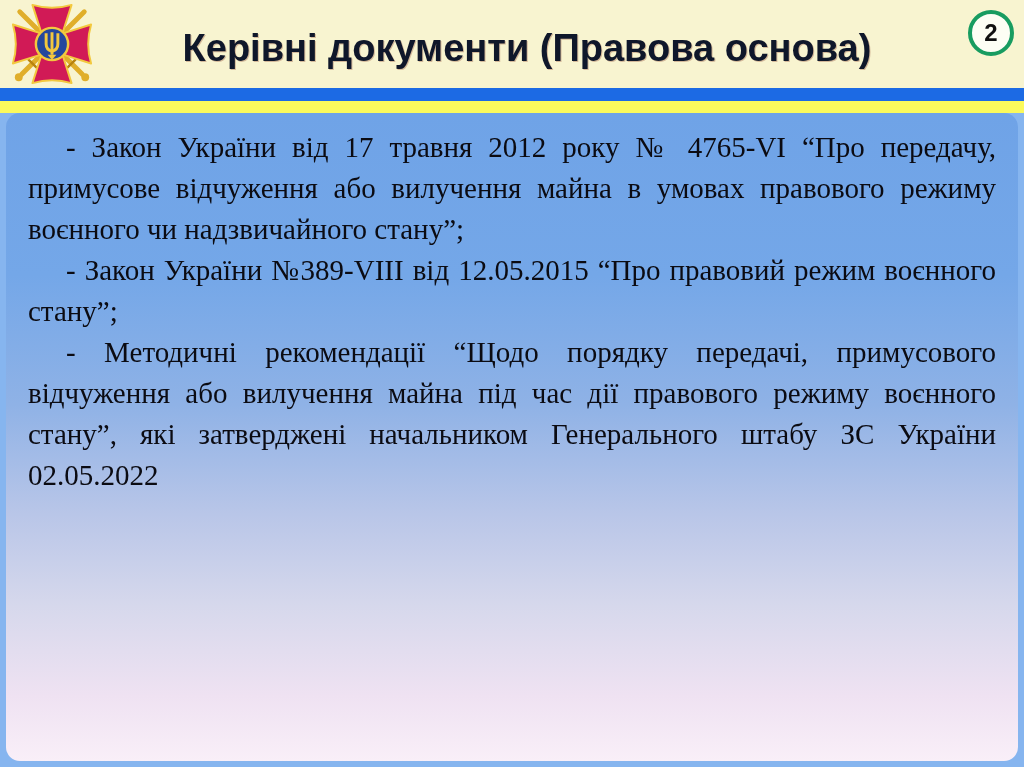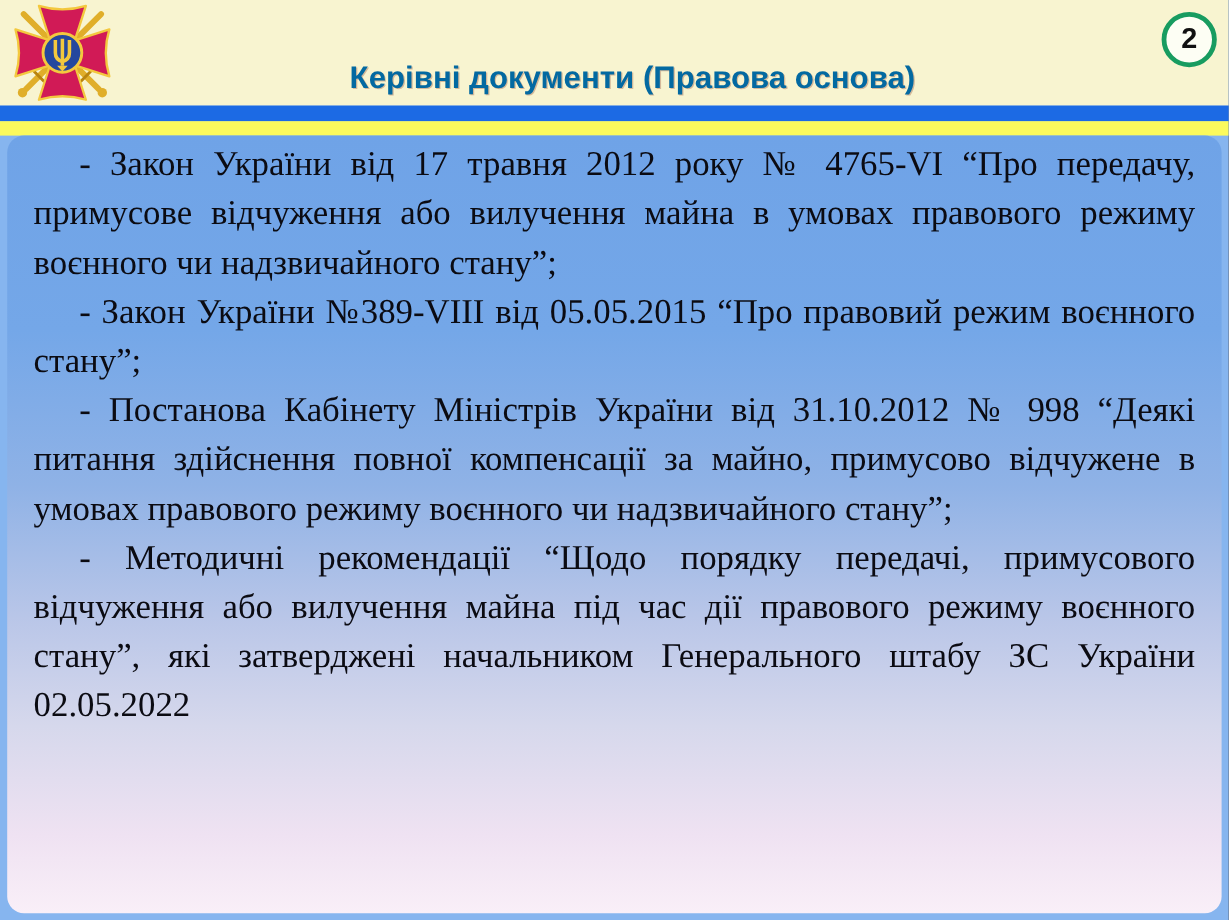--- a/index.html
+++ b/index.html
@@ -32,26 +32,26 @@
   }
   .slide-title {
     position: absolute;
     top: 0;
     left: 100px;
     right: 70px;
     height: 88px;
     display: flex;
     align-items: center;
     justify-content: center;
-    padding-top: 20px;
+    padding-top: 4px;
     font-family: "Liberation Sans", sans-serif;
     font-weight: bold;
-    font-size: 26px;
+    font-size: 38px;
     letter-spacing: 0px;
-    color: #0369a1;
+    color: #0f172a;
     text-shadow: 1px 1px 0 rgba(130, 50, 30, 0.30);
     white-space: nowrap;
   }
   .page-badge {
     position: absolute;
     top: 10px;
     right: 10px;
     width: 38px;
     height: 38px;
     background: #FDFEF4;
@@ -89,21 +89,21 @@
     bottom: 6px;
     border-radius: 14px;
     background: linear-gradient(to bottom,
       #6FA3E7 0%,
       #74A7E8 25%,
       #8FB2E6 45%,
       #B9C6E8 62%,
       #D6D8EC 76%,
       #EFE2F2 90%,
       #F9EFF8 100%);
-    padding: 4px 22px 0 22px;
+    padding: 14px 22px 0 22px;
     box-sizing: border-box;
   }
   .content p {
     margin: 0;
     text-indent: 38px;
     font-size: 29px;
     line-height: 41px;
     color: #0B0B12;
     text-align: justify;
     text-align-last: left;
@@ -148,18 +148,17 @@
     <div class="slide-title">Керівні документи (Правова основа)</div>
 
     <div class="page-badge">2</div>
   </div>
 
   <div class="stripe-blue"></div>
   <div class="stripe-yellow"></div>
 
   <div class="content">
     <p>- Закон України від 17 травня 2012 року № 4765-VI “Про передачу, примусове відчуження або вилучення майна в умовах правового режиму воєнного чи надзвичайного стану”;</p>
-    <p>- Закон України №389-VIII від 05.05.2015 “Про правовий режим воєнного стану”;</p>
-    <p>- Постанова Кабінету Міністрів України від 31.10.2012 № 998 “Деякі питання здійснення повної компенсації за майно, примусово відчужене в умовах правового режиму воєнного чи надзвичайного стану”;</p>
+    <p>- Закон України №389-VIII від 12.05.2015 “Про правовий режим воєнного стану”;</p>
     <p>- Методичні рекомендації “Щодо порядку передачі, примусового відчуження або вилучення майна під час дії правового режиму воєнного стану”, які затверджені начальником Генерального штабу ЗС України 02.05.2022</p>
   </div>
 
 </div>
 
 </body></html>

